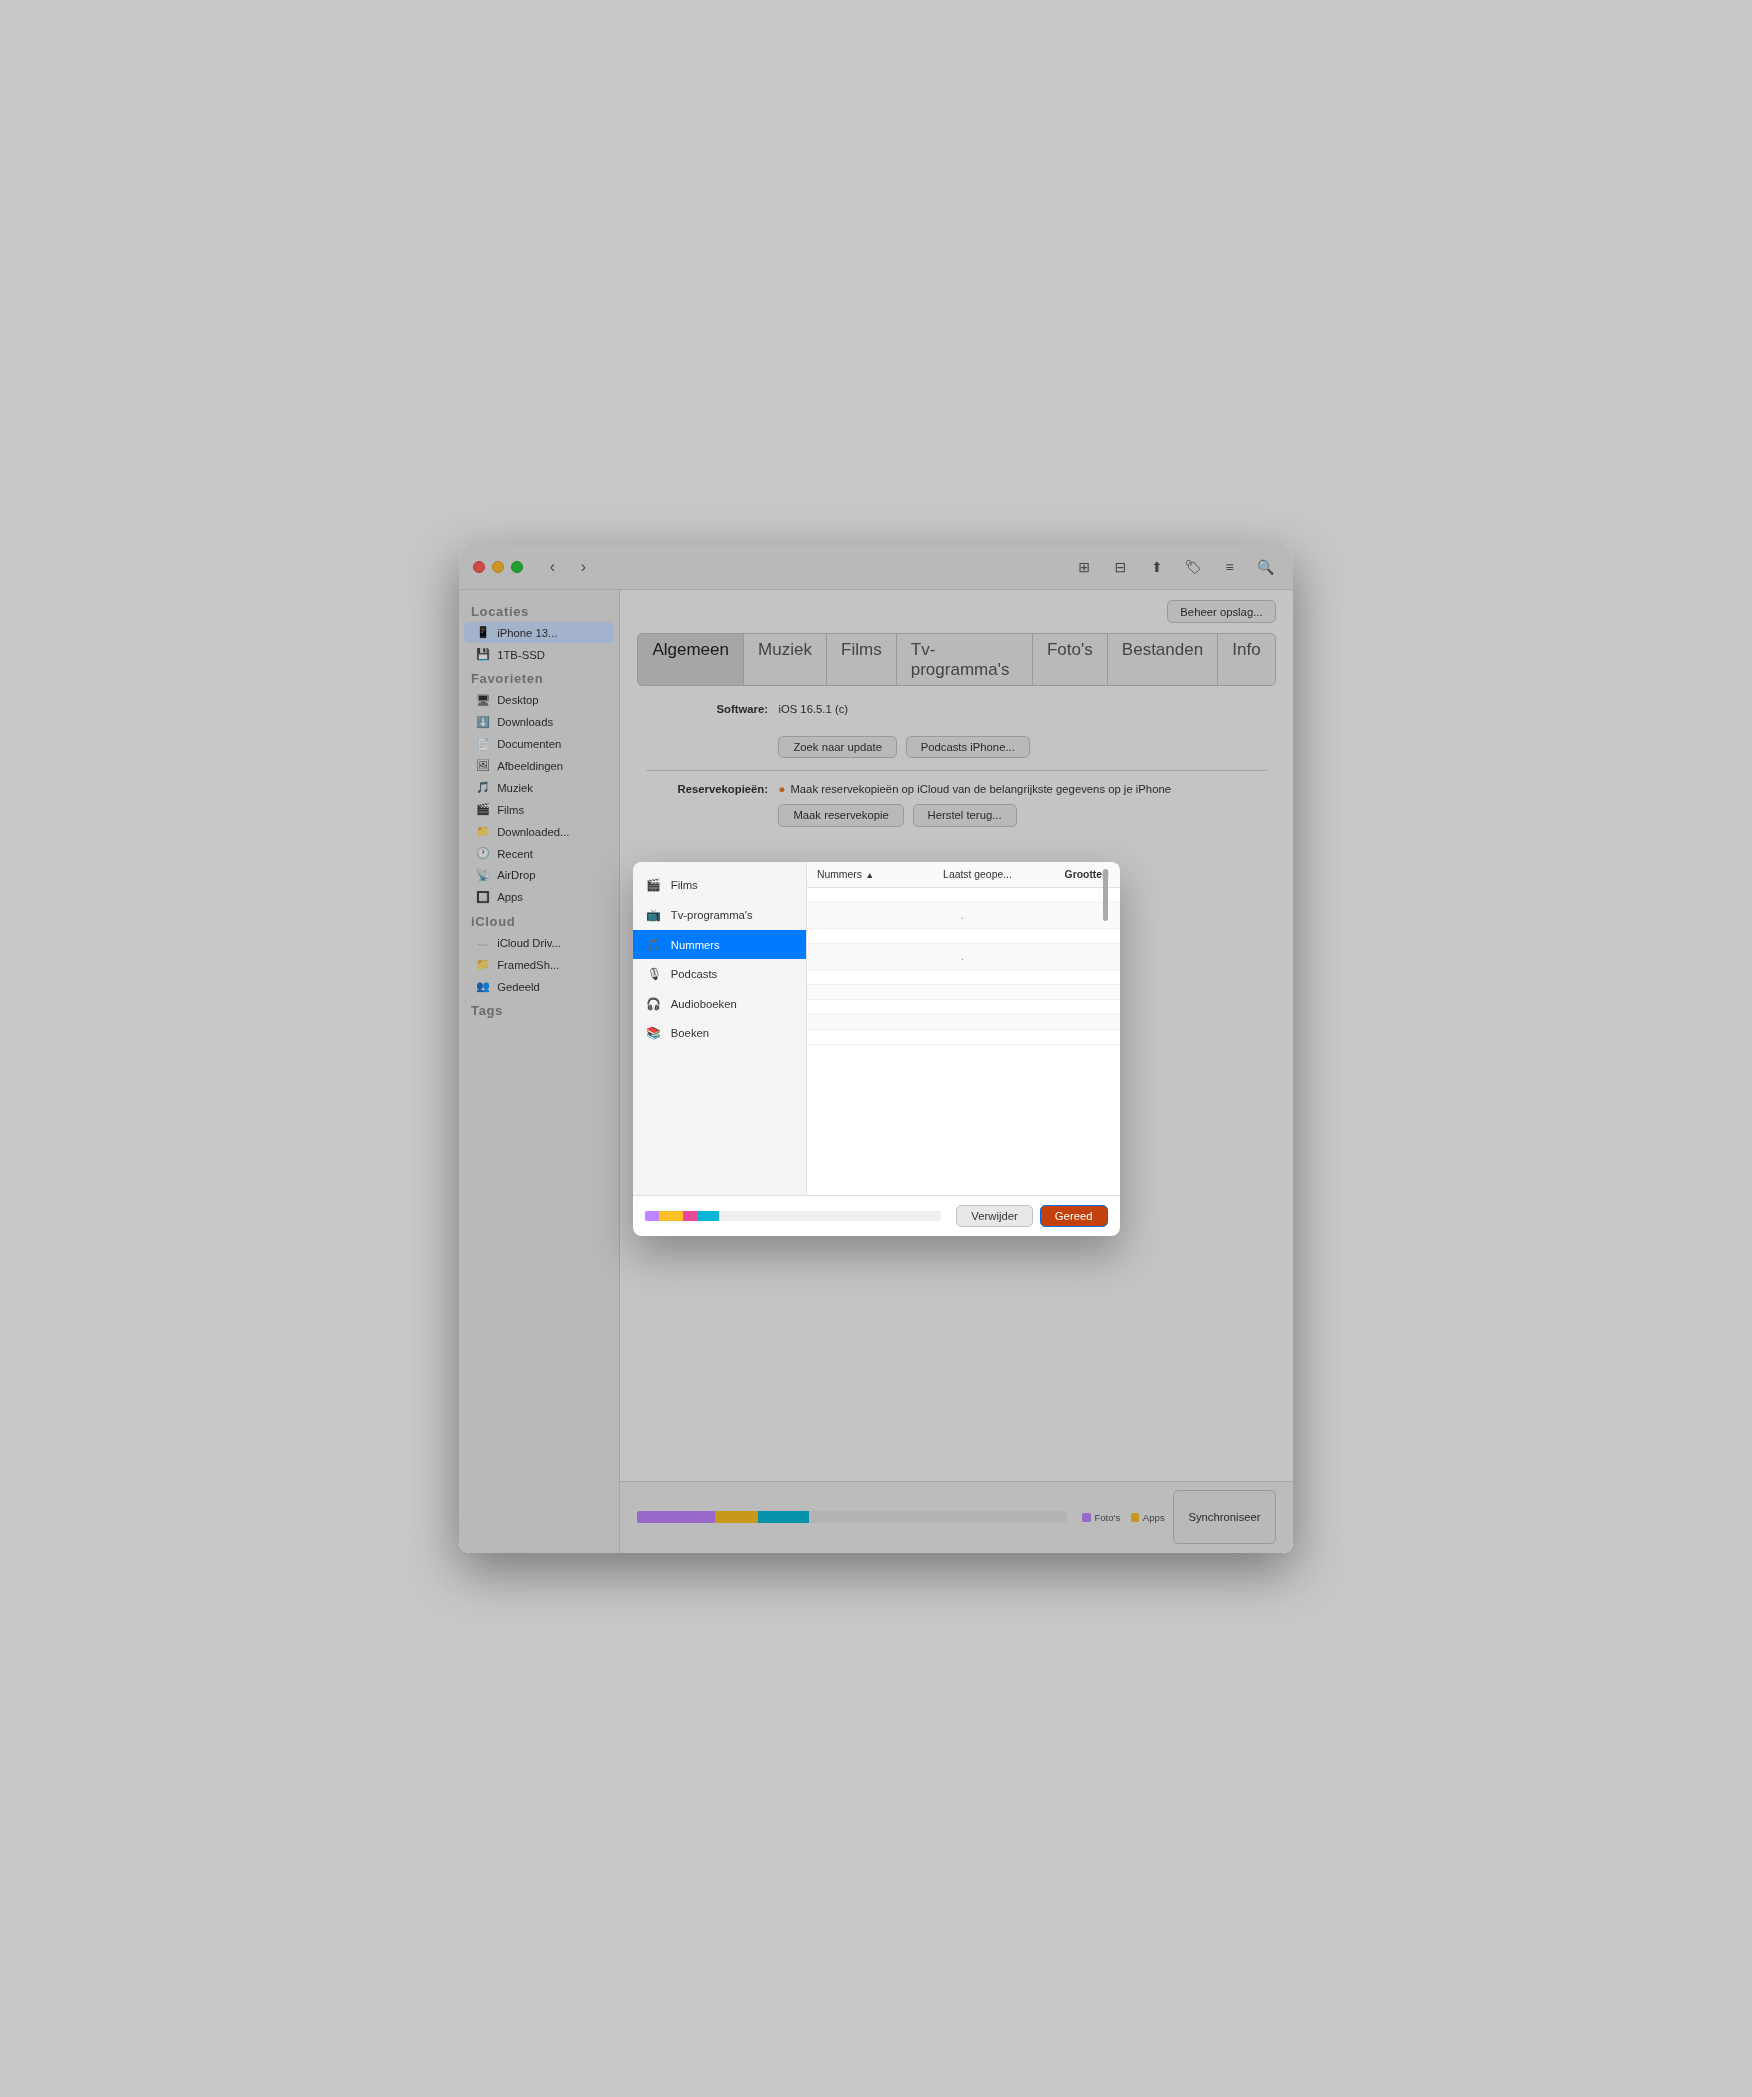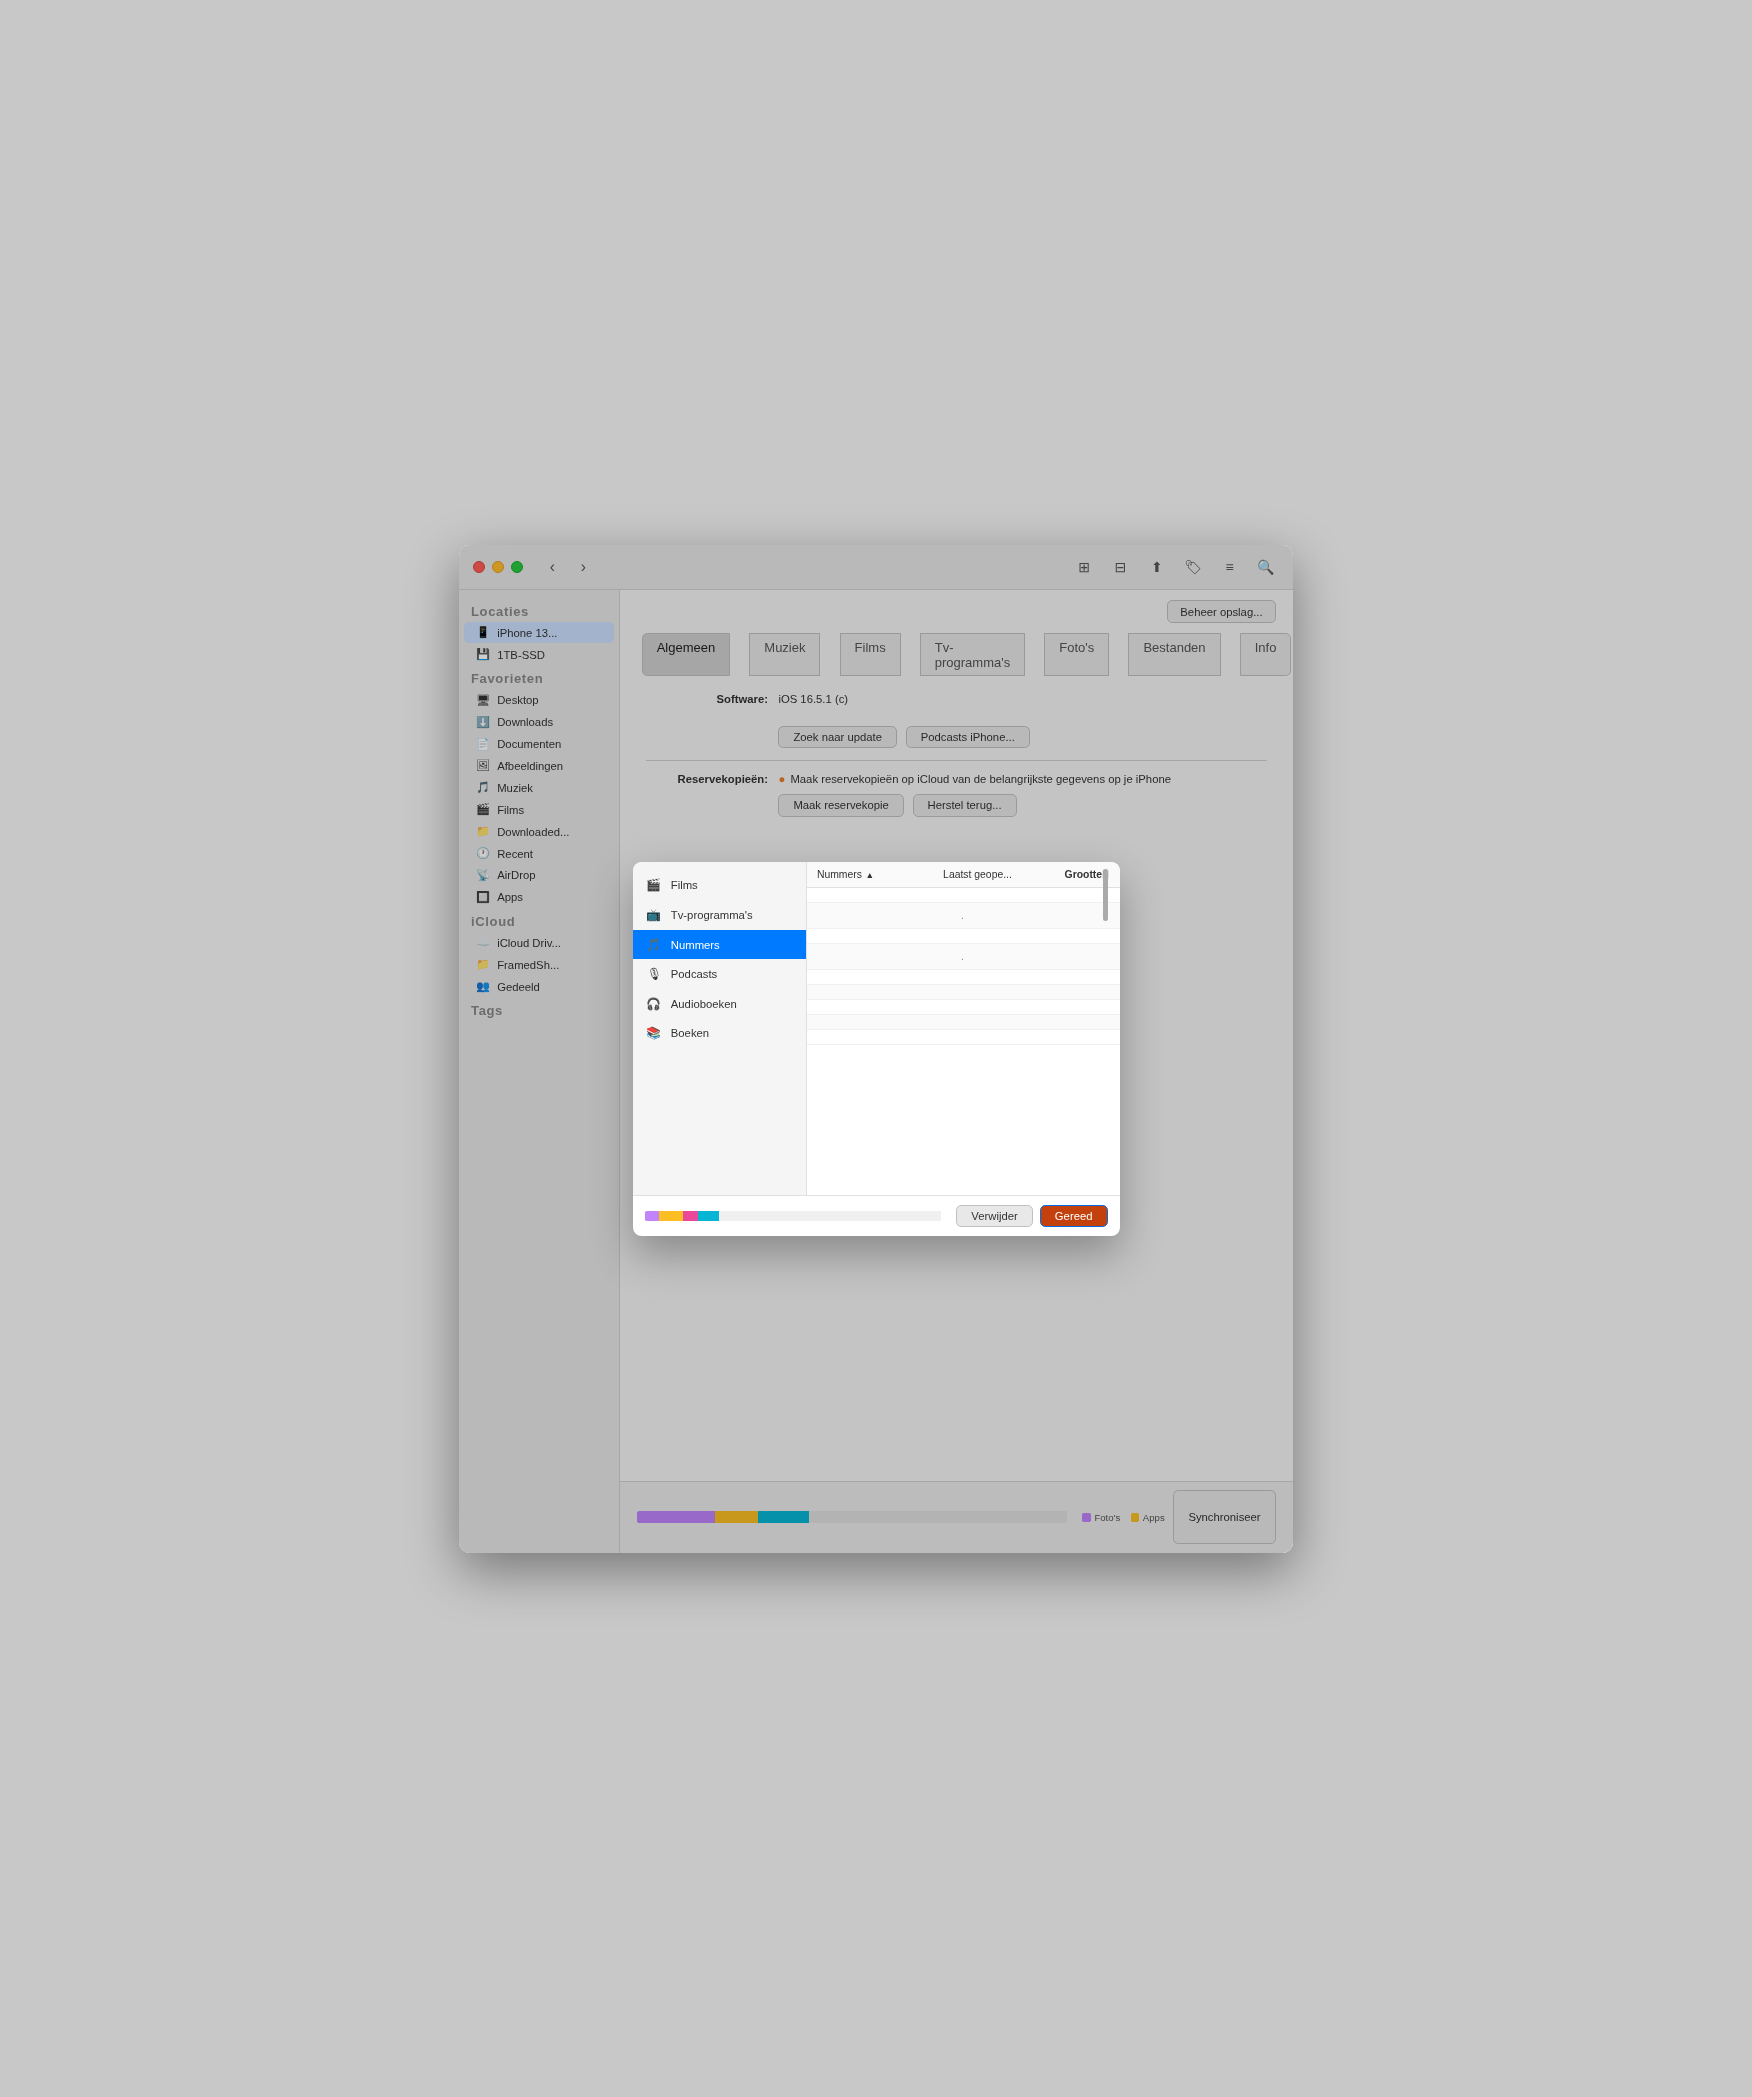--- a/index.html
+++ b/index.html
@@ -173,27 +173,26 @@
     
     .tabs-bar {
       display: flex;
       justify-content: center;
       gap: 0;
       padding: 10.4px 17.4px 0;
     }
 
     .tab-item {
       padding: 5.2px 14px;
-      font-size: 13px;
+      font-size: 17px;
       color: #555;
       cursor: pointer;
       border: 0.9px solid #c0c0c0;
       background: #e8e8e8;
       margin-right: -0.9px;
-      margin-left: 20px;
     }
     .tab-item:first-child { border-radius: 5.2px 0 0 5.2px; }
     .tab-item:last-child { border-radius: 0 5.2px 5.2px 0; margin-right: 0; }
     .tab-item.active {
       background: #d0d0d0;
       font-weight: 500;
       color: #222;
       z-index: 1;
     }
 

